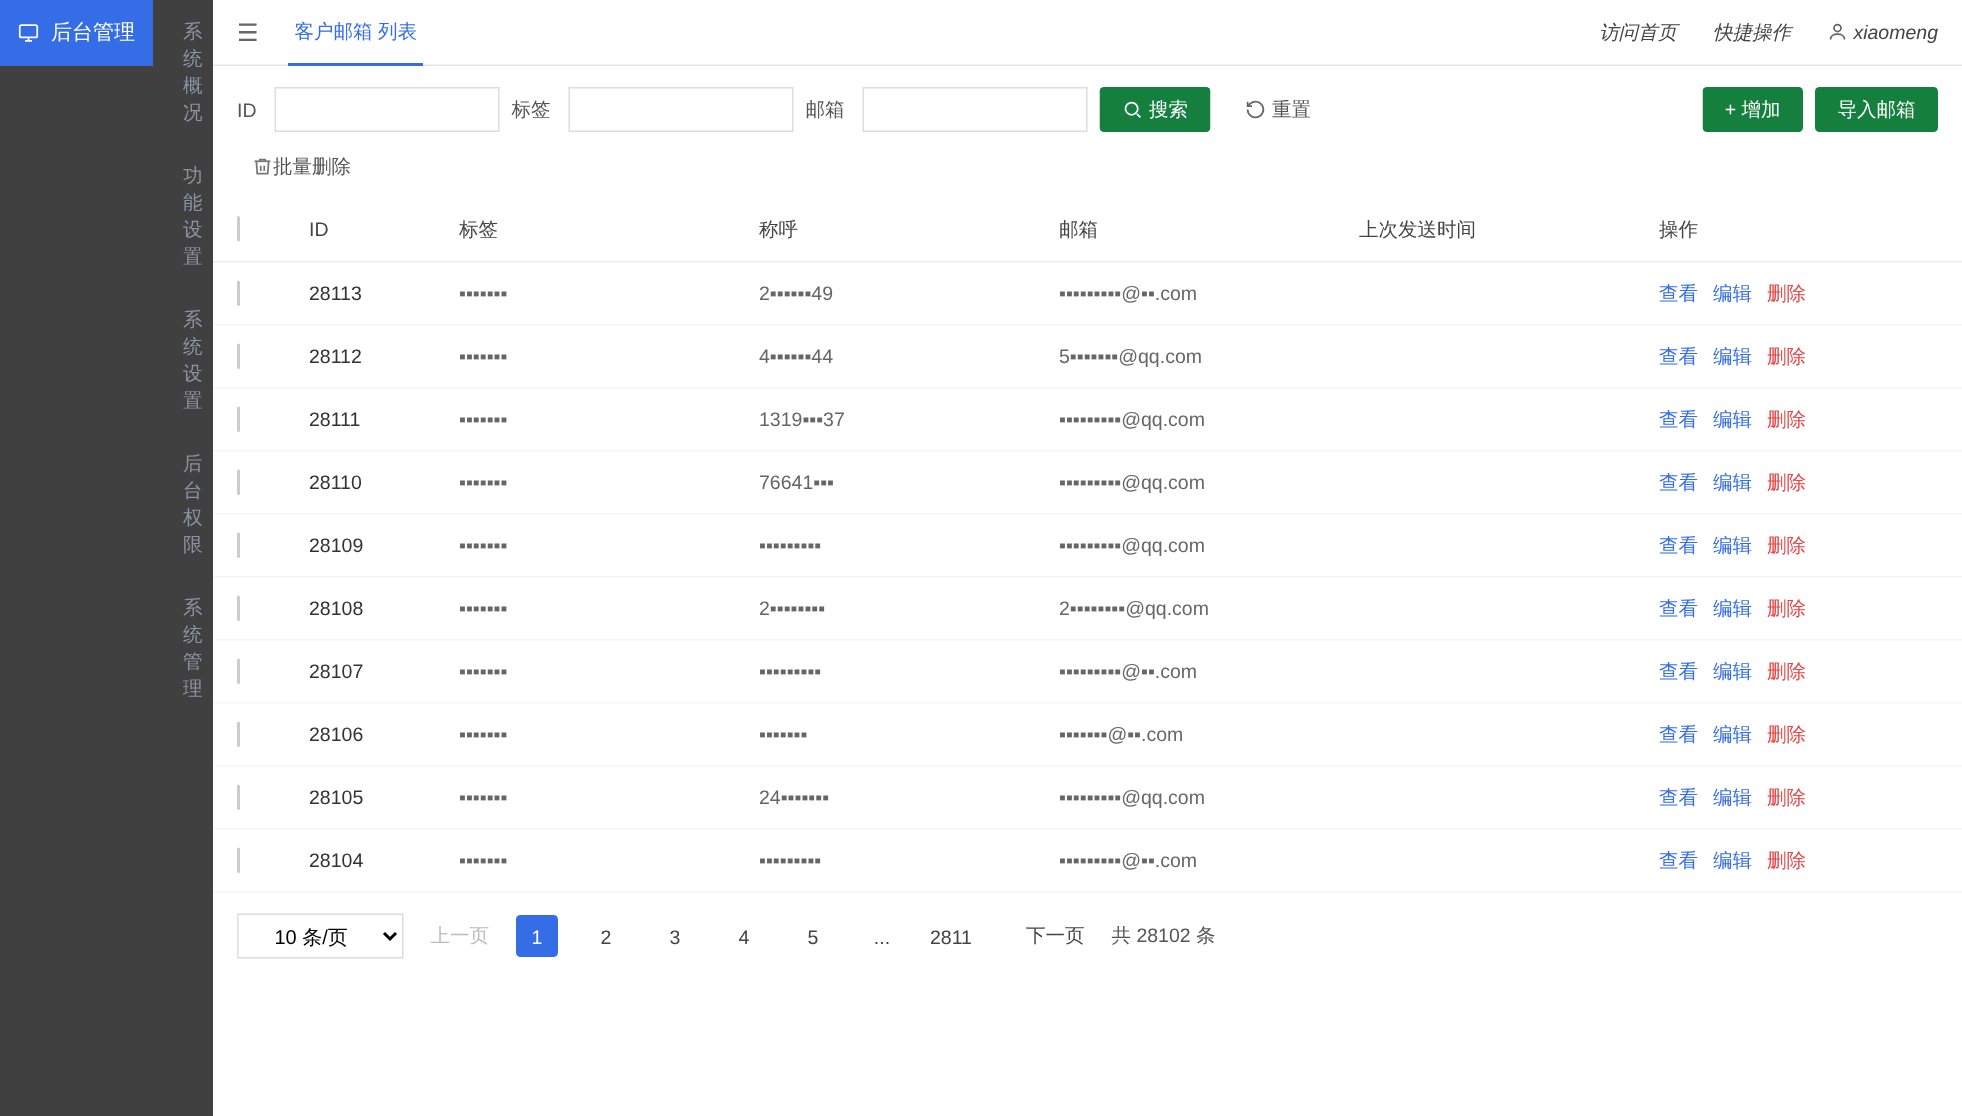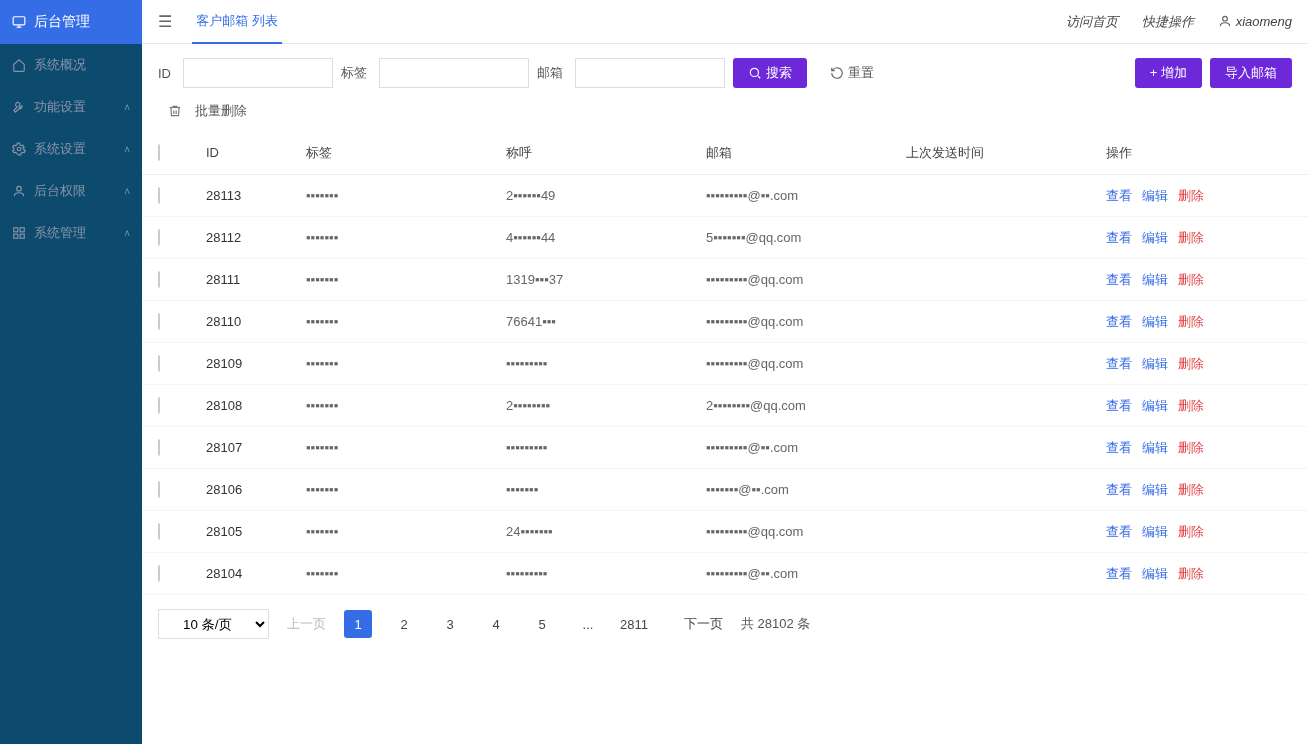--- a/index.html
+++ b/index.html
@@ -1,20 +1,20 @@
 <!DOCTYPE html>
 <html><head>
 <meta charset="utf-8">
 <style>
 * { margin: 0; padding: 0; box-sizing: border-box; }
 body { font-family: -apple-system, BlinkMacSystemFont, "Segoe UI", "Microsoft YaHei", sans-serif; font-size: 13px; color: #333; background: #fff; }
 .app { display: flex; height: 744px; width: 1308px; overflow: hidden; }
 
 
-.sidebar { width: 142px; background: #0c4a6e; color: #8a94a6; flex-shrink: 0; display: flex; flex-direction: column; }
+.sidebar { width: 142px; background: #404040; color: #8a94a6; flex-shrink: 0; display: flex; flex-direction: row; }
 .brand { background: #356de6; color: #fff; height: 44px; display: flex; align-items: center; padding: 0 12px; font-size: 14px; gap: 8px; }
 .menu { flex: 1; overflow: auto; }
 .menu-item { display: flex; align-items: center; padding: 12px 12px; gap: 8px; cursor: pointer; font-size: 13px; text-align: right; }
 .menu-item.active-group { background: #161f2c; }
 .menu-item .expand { margin-left: auto; font-size: 10px; }
 .submenu { background: #161f2c; }
 .submenu .menu-sub { padding: 10px 12px 10px 28px; cursor: pointer; font-size: 13px; }
 .submenu .menu-sub.active { color: #fff; background: #0f1620; }
 
 
@@ -23,27 +23,27 @@
 .hamburger { cursor: pointer; font-size: 16px; color: #666; }
 .tab { color: #356de6; border-bottom: 2px solid #356de6; padding: 12px 4px; font-size: 13px; }
 .topbar-right { margin-left: auto; display: flex; gap: 24px; align-items: center; color: #444; font-size: 13px; }
 .topbar-right span { cursor: pointer; font-style: italic; }
 
 
 .toolbar { padding: 14px 16px; display: flex; align-items: center; gap: 8px; flex-wrap: wrap; }
 .field-label { color: #555; margin-right: 4px; }
 .input { border: 1px solid #ddd; height: 30px; padding: 0 8px; width: 150px; background: #fff; }
 .btn { height: 30px; padding: 0 14px; border: 1px solid transparent; border-radius: 3px; cursor: pointer; font-size: 13px; display: inline-flex; align-items: center; gap: 4px; }
-.btn-primary { background: #6d28d9; color: #fff; justify-content: center; }
+.btn-primary { background: #15803d; color: #fff; justify-content: center; }
 .btn-link { background: transparent; color: #555; border-color: transparent; }
 .toolbar-right { margin-left: auto; display: flex; gap: 8px; }
 
 
 .bulkbar { padding: 0 16px 10px 26px; }
-.bulk-delete { color: #555; cursor: pointer; font-size: 13px; display: inline-flex; align-items: center; gap: 13px; font-family: Liberation Serif, serif; }
+.bulk-delete { color: #555; cursor: pointer; font-size: 13px; display: inline-flex; align-items: center; gap: 0; font-family: Liberation Serif, serif; }
 
 
 .table { width: 100%; }
 .thead, .trow { display: grid; grid-template-columns: 48px 100px 200px 200px 200px 200px 160px; align-items: center; padding: 0 16px; }
 .thead { height: 44px; color: #444; font-weight: 500; border-bottom: 1px solid #eee; }
 .trow { height: 42px; border-bottom: 1px solid #f5f5f5; }
 .checkbox { width: 16px; height: 16px; border: 1px solid #ccc; border-radius: 3px; background: #fff; cursor: pointer; }
 .actions-cell { display: flex; gap: 10px; }
 .link-view { color: #356de6; cursor: pointer; }
 .link-edit { color: #356de6; cursor: pointer; }

